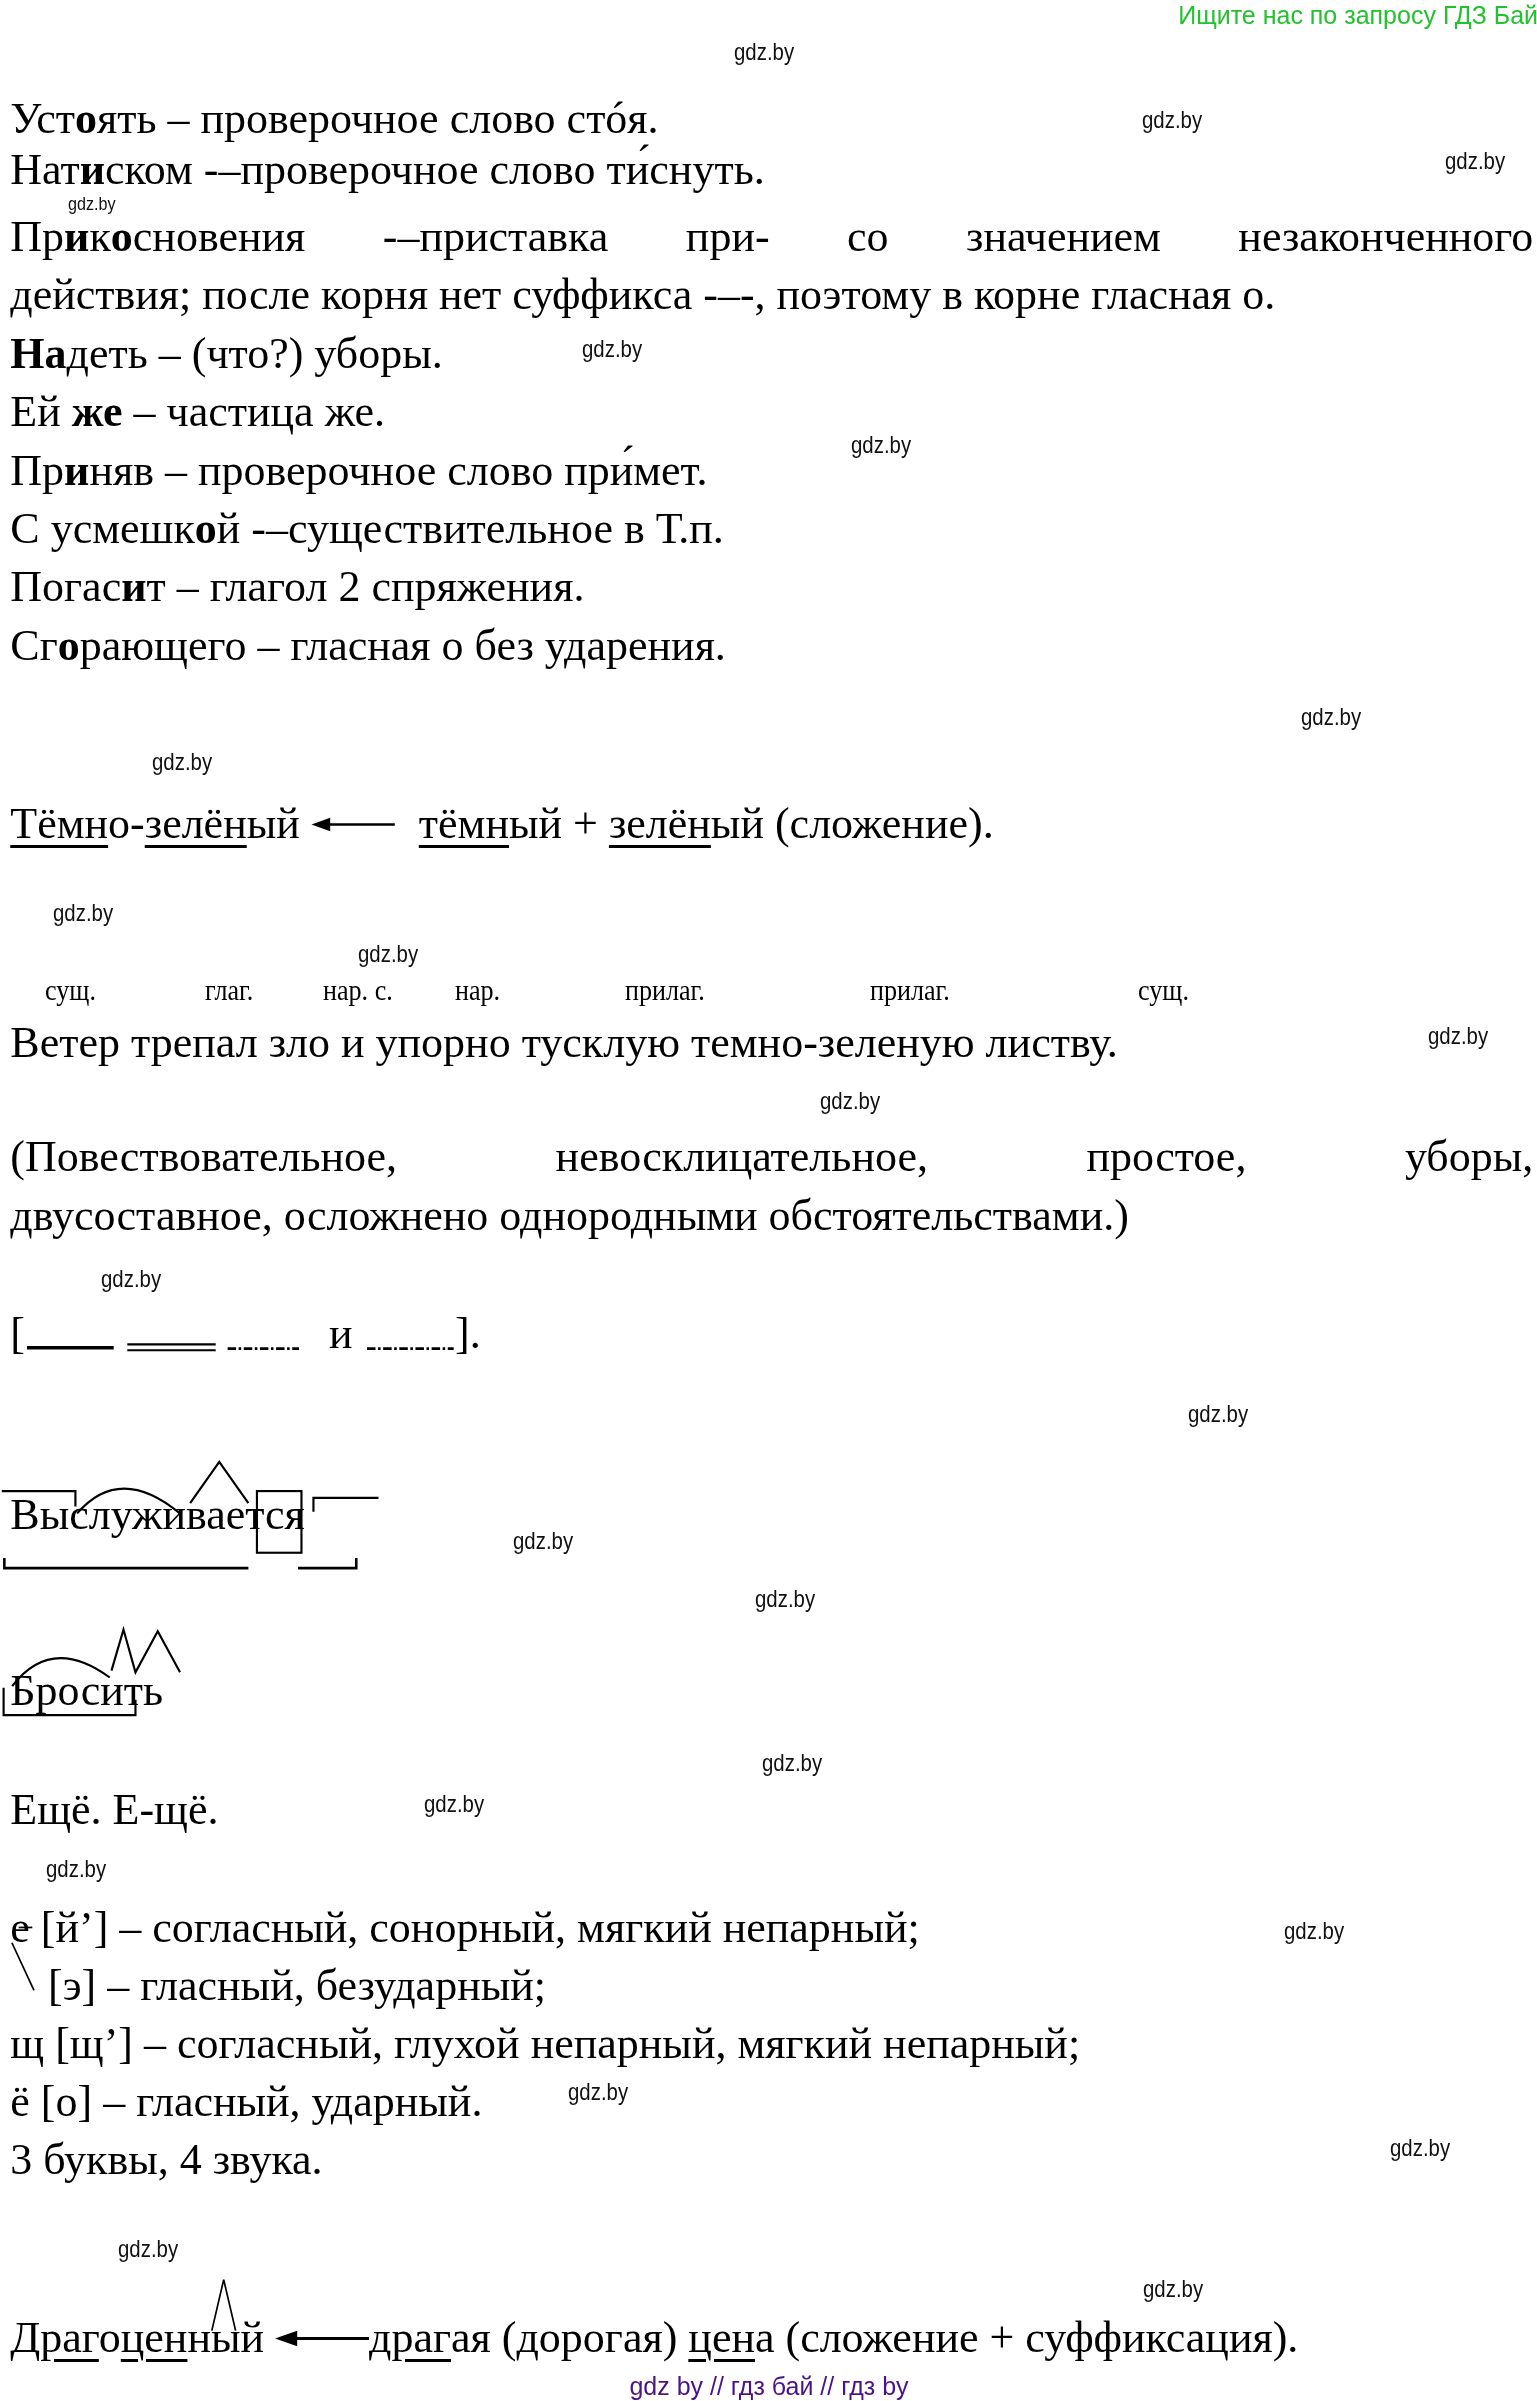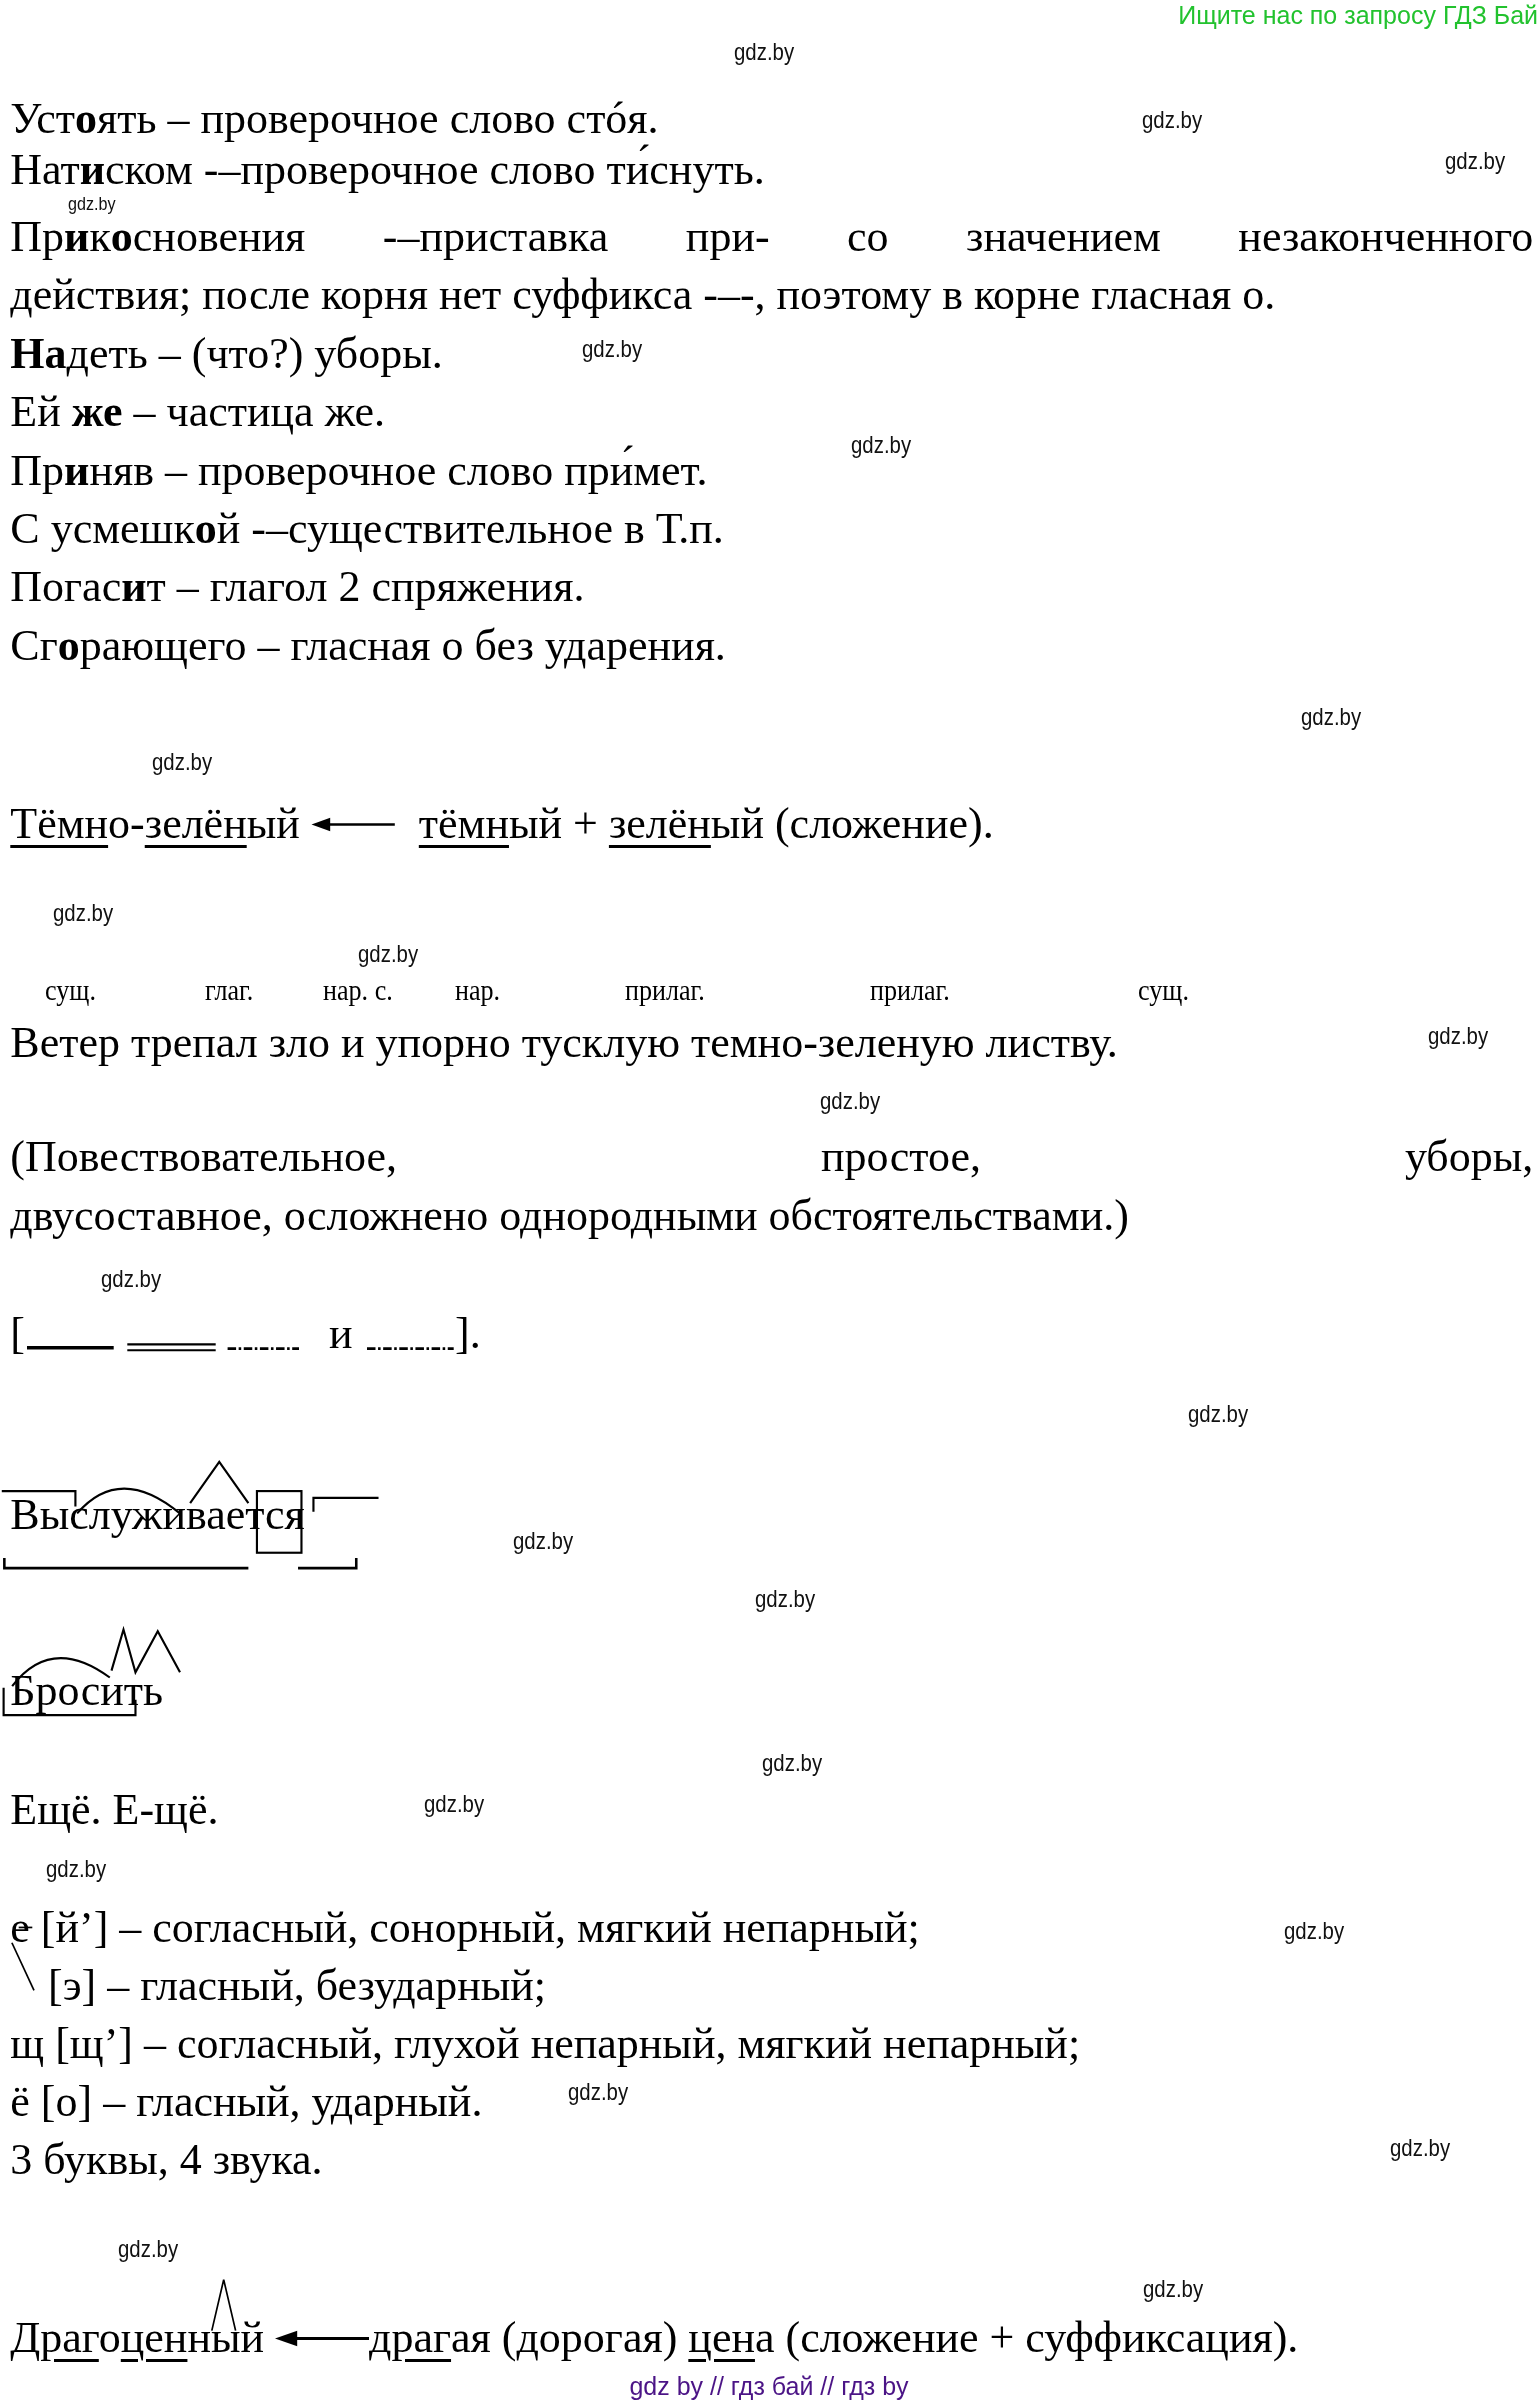--- a/index.html
+++ b/index.html
@@ -76,20 +76,21 @@
     <span class="pos serif" style="left:455px;top:974px;">нар.</span>
     <span class="pos serif" style="left:625px;top:974px;">прилаг.</span>
     <span class="pos serif" style="left:870px;top:974px;">прилаг.</span>
     <span class="pos serif" style="left:1138px;top:974px;">сущ.</span>
   </div>
   <div class="line serif" style="top:1017px;">Ветер трепал зло и упорно тусклую темно-зеленую листву.</div>
 
   <div class="serif">
     <div class="line serif" style="top:1131px; width:1523px; display:flex; justify-content:space-between;">
       <span>(Повествовательное,</span>
+      <span>невосклицательное,</span>
       <span>простое,</span>
       <span>уборы,</span>
     </div>
     <div class="line serif" style="top:1190px;">двусоставное, осложнено однородными обстоятельствами.)</div>
   </div>
 
   <div class="serif" style="position:absolute;left:0;top:0;">
     <span class="seg serif" style="left:10.3px;top:1308px;font-size:44px;">[</span>
     <svg width="513" height="68" style="left:0;top:1301px;" viewBox="0 0 600 80">
       <line x1="30" y1="55" x2="132" y2="55" stroke="#000" stroke-width="4"></line>

